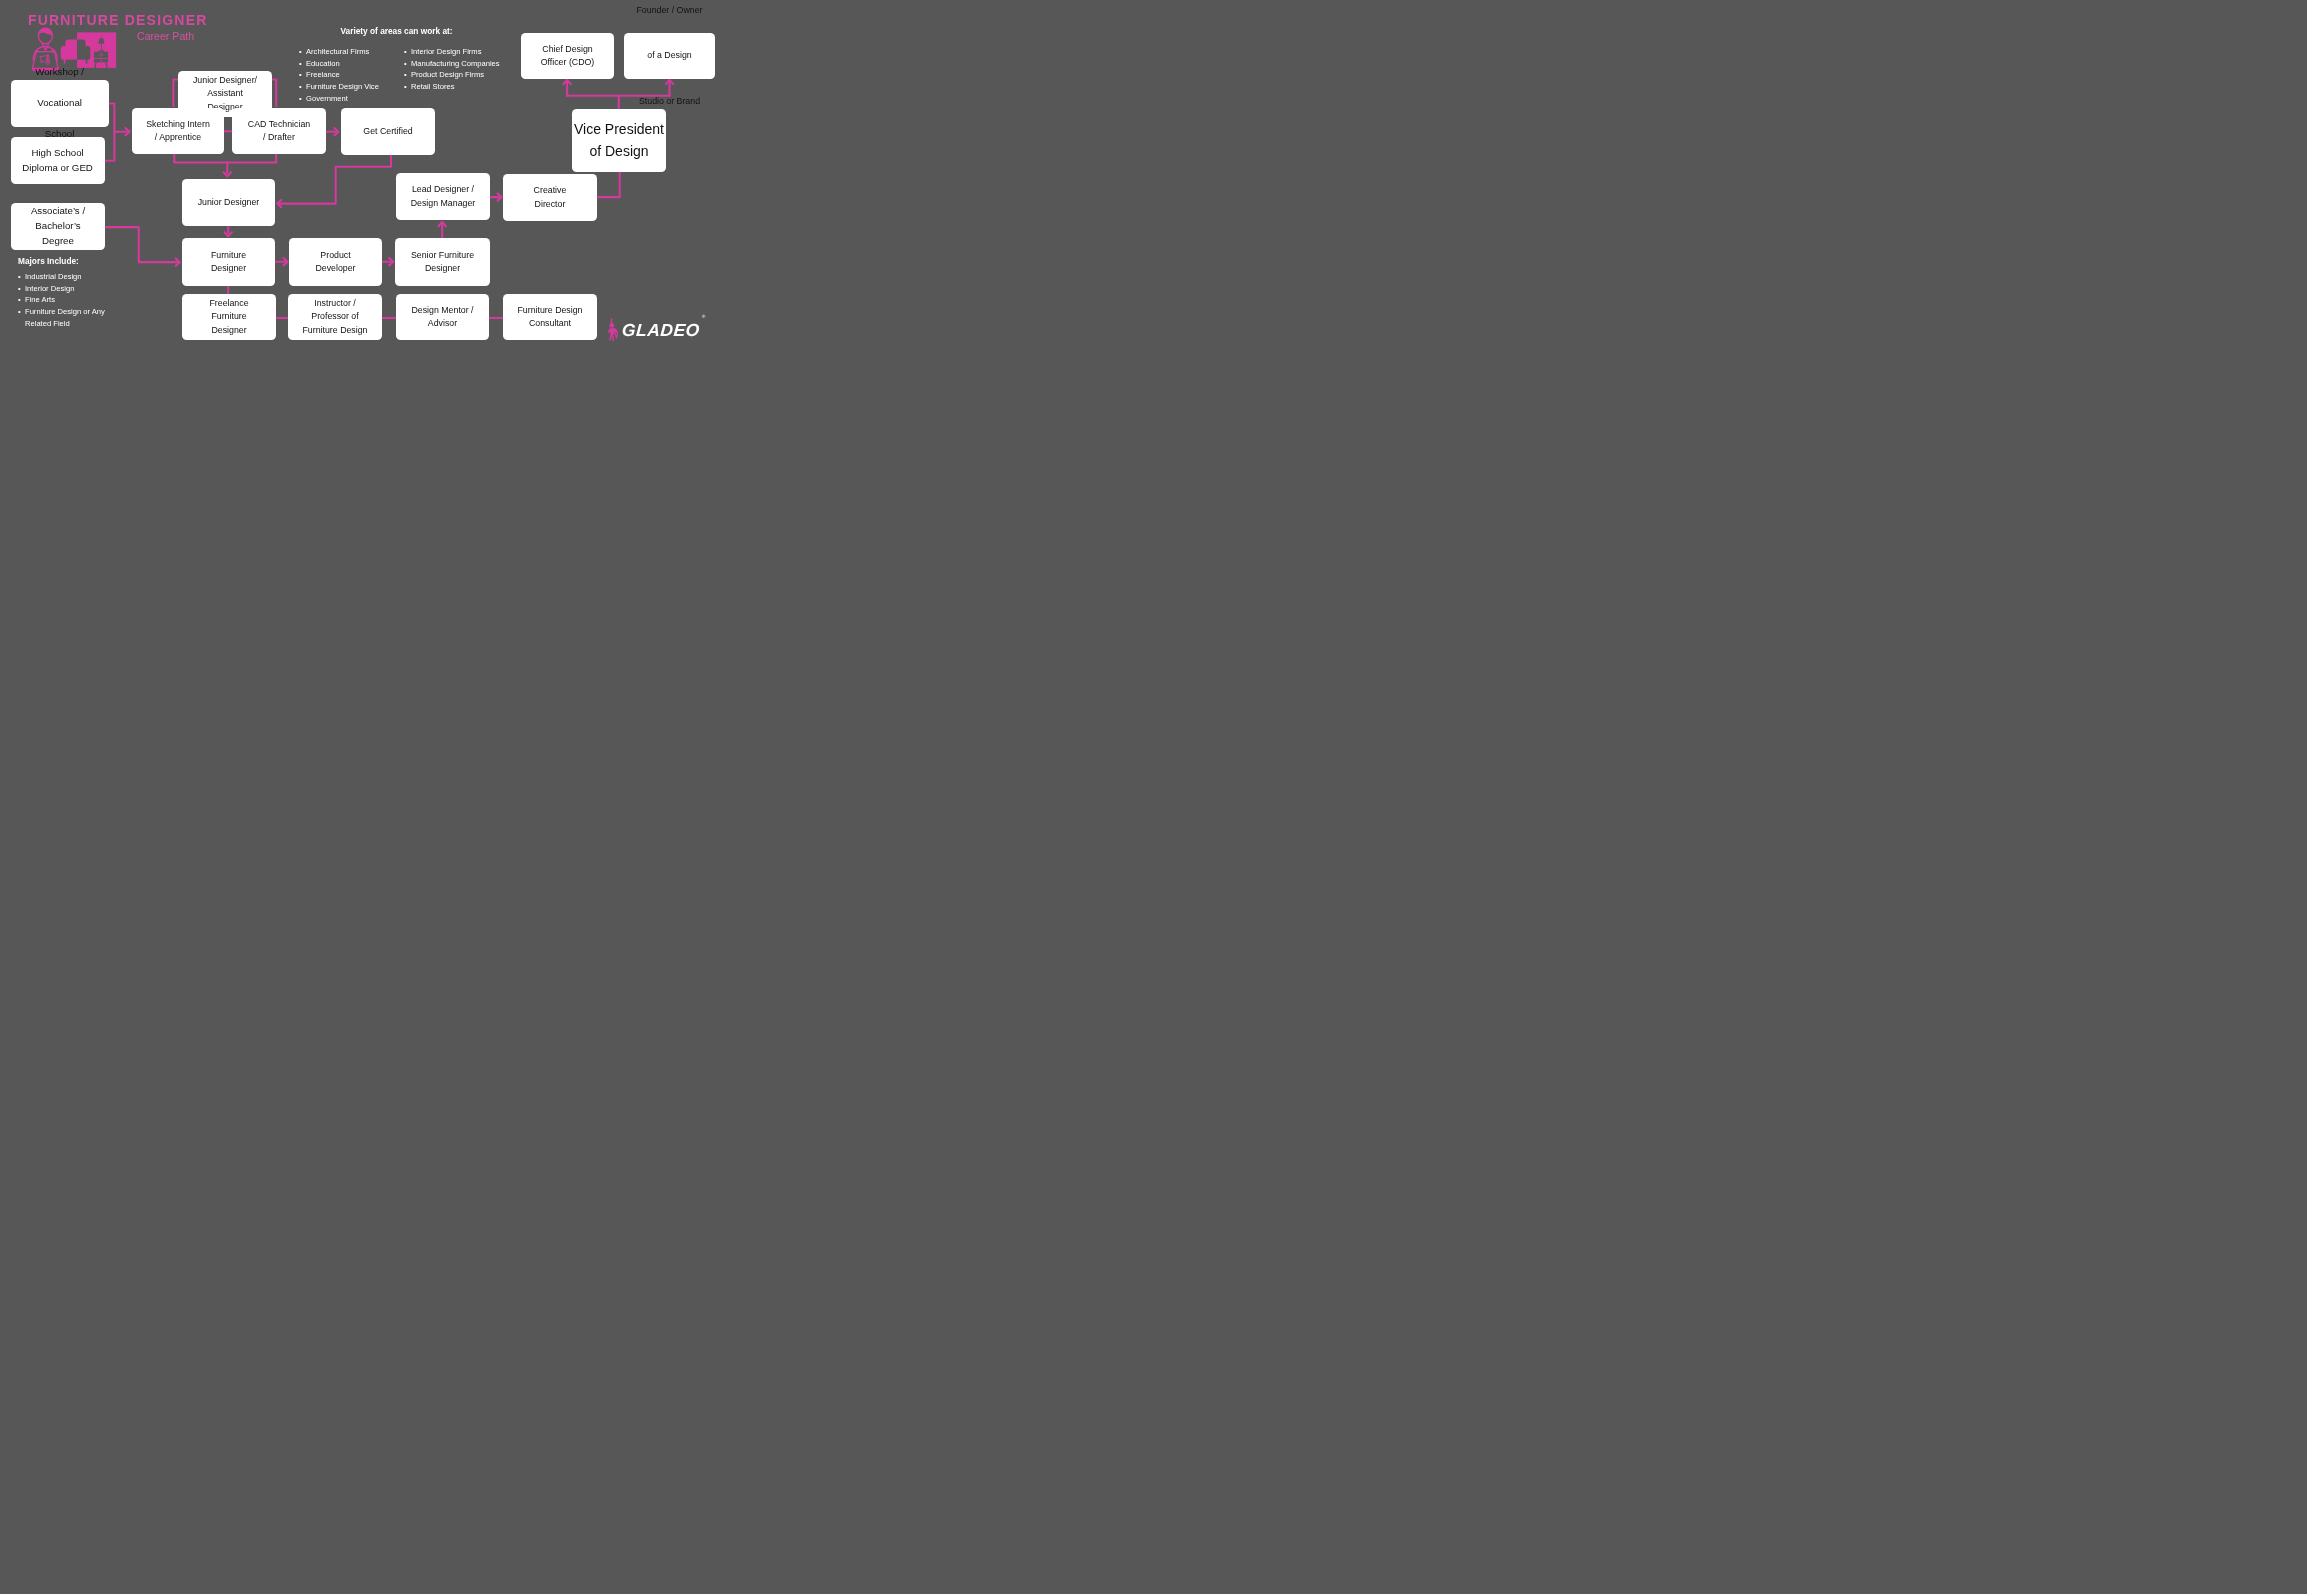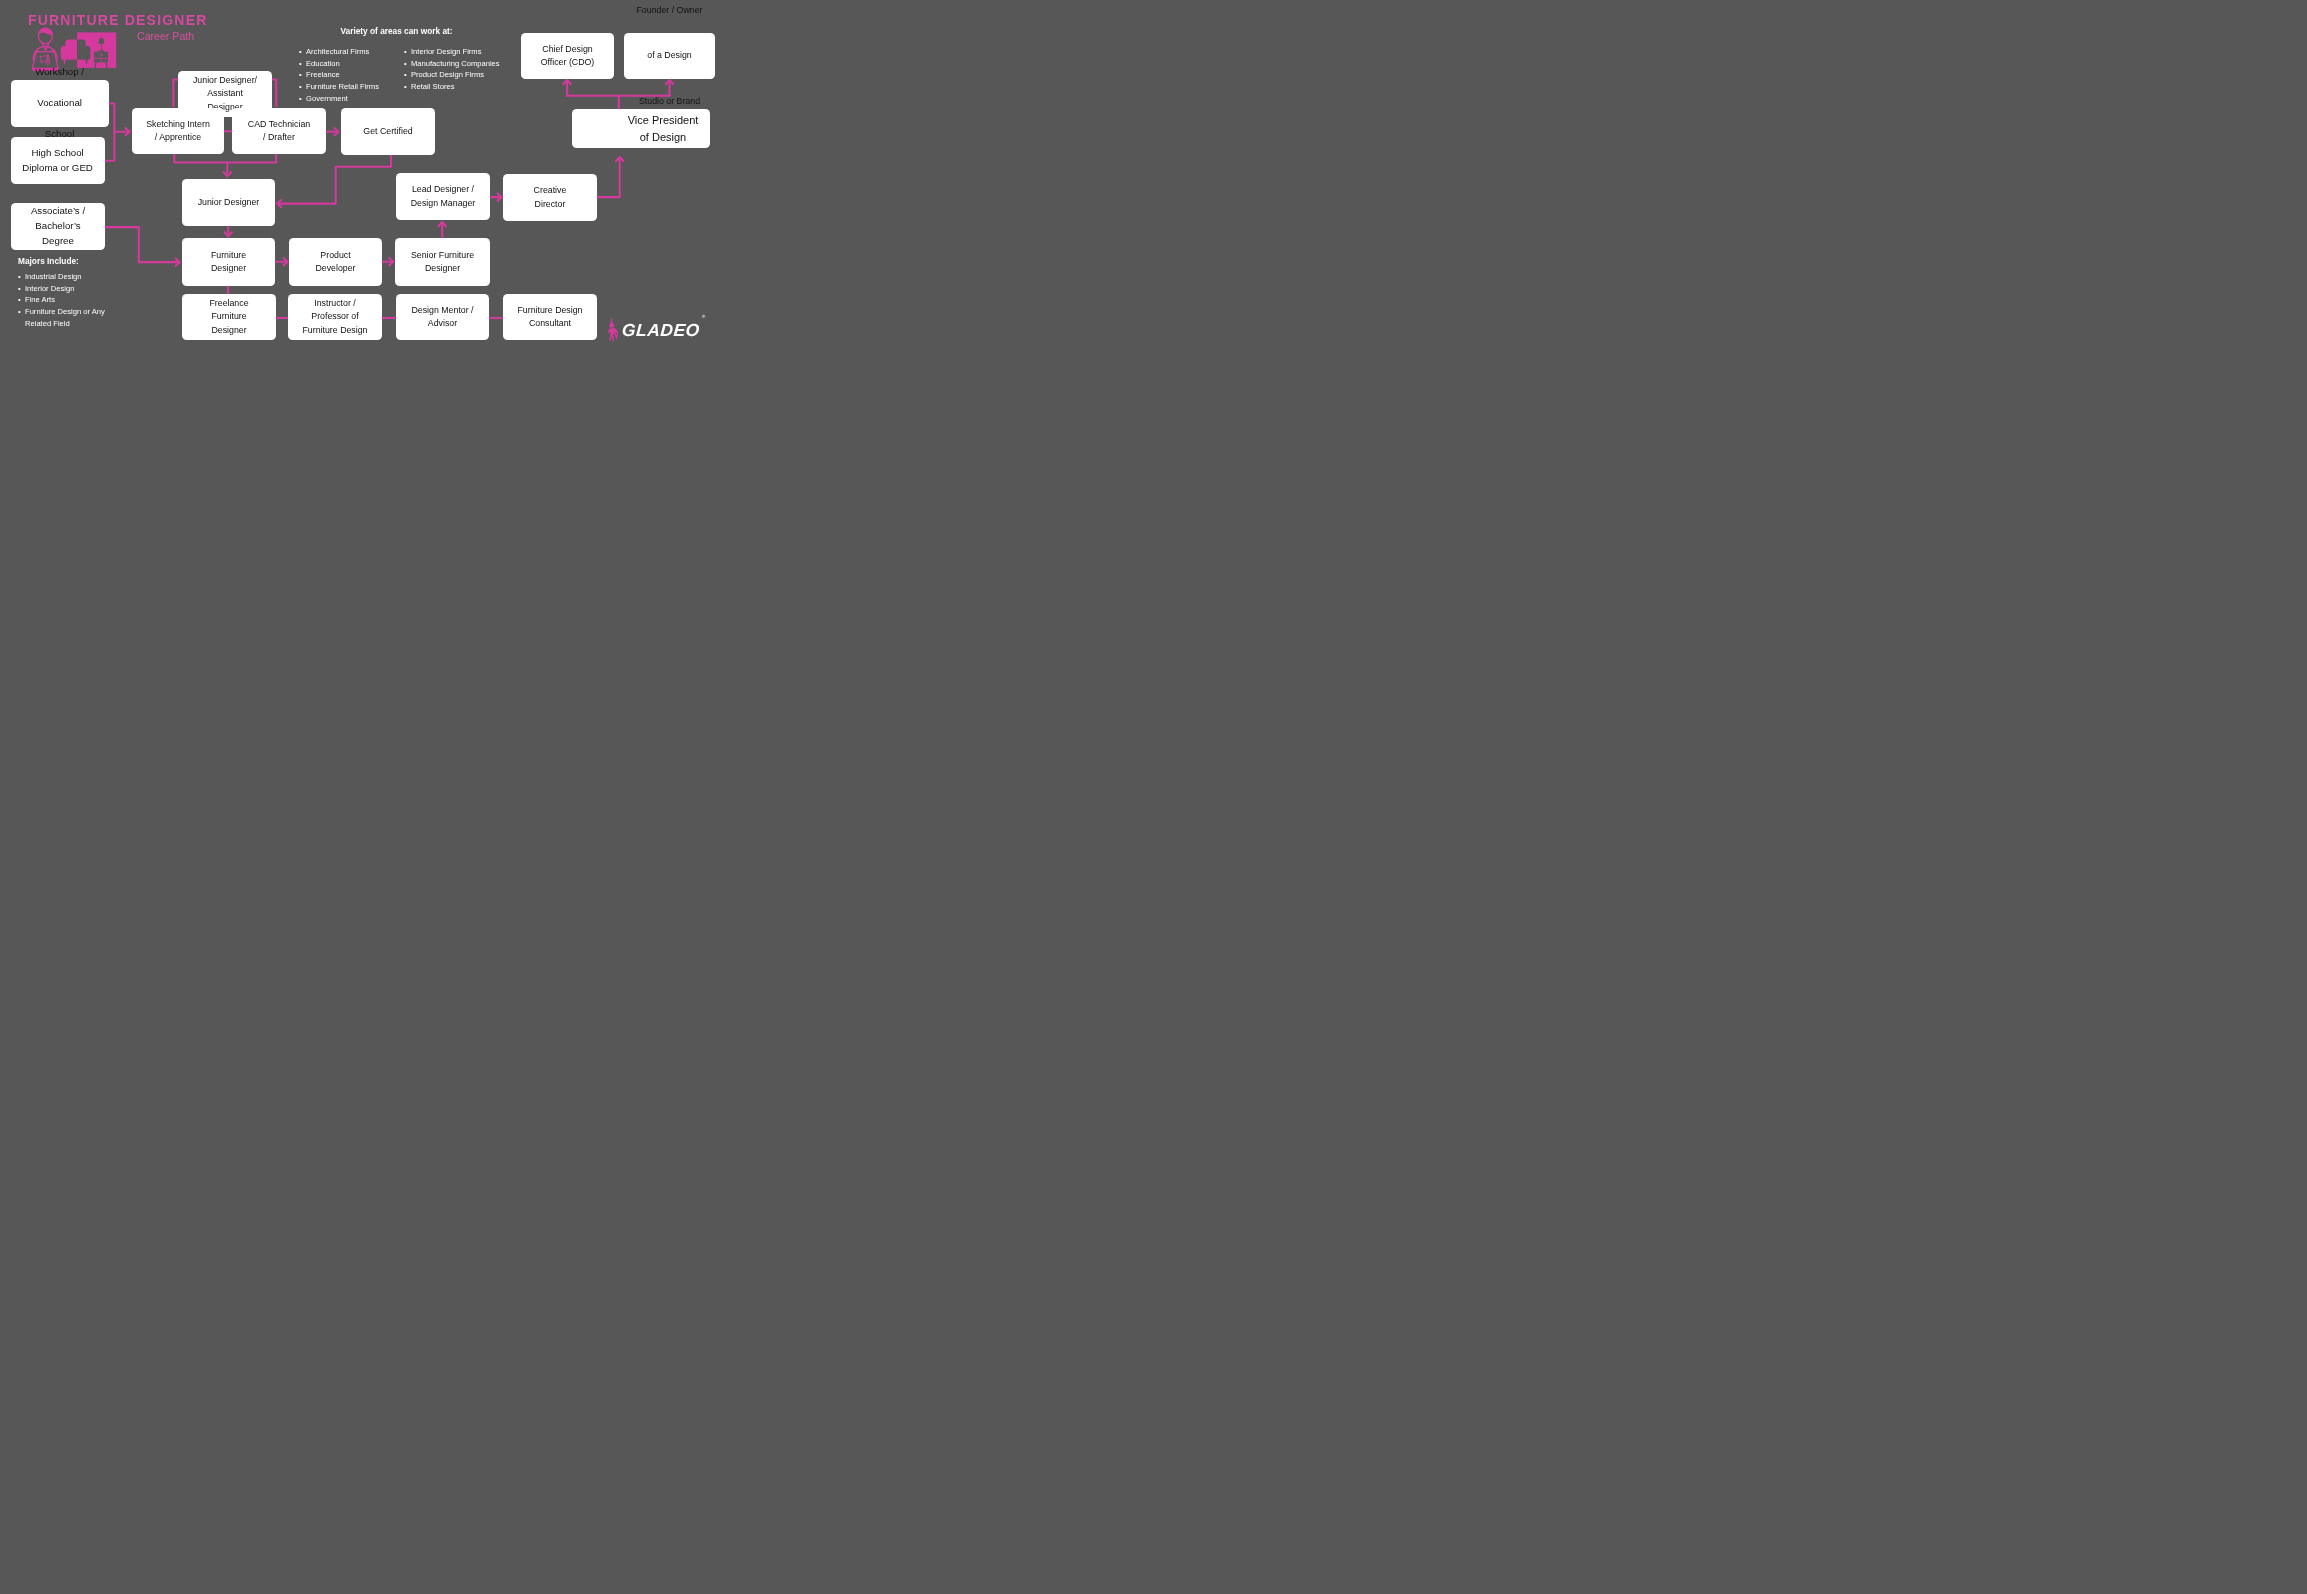--- a/index.html
+++ b/index.html
@@ -118,21 +118,21 @@
       <div class="bullet-item">
         <span class="bullet">•</span>
         <span>Education</span>
       </div>
       <div class="bullet-item">
         <span class="bullet">•</span>
         <span>Freelance</span>
       </div>
       <div class="bullet-item">
         <span class="bullet">•</span>
-        <span>Furniture Retail Firms</span>
+        <span>Furniture Design Vice</span>
       </div>
       <div class="bullet-item">
         <span class="bullet">•</span>
         <span>Government</span>
       </div>
     </div>
   <div id="work-col2" class="bullet-col">
       <div class="bullet-item">
         <span class="bullet">•</span>
         <span>Interior Design Firms</span>
@@ -275,21 +275,21 @@
         <div>Designer</div>
       </div>
       <div class="node" style="left: 396px; top: 173px; width: 94px; height: 47px; font-size: 8.8px;">
         <div>Lead Designer /</div>
         <div>Design Manager</div>
       </div>
       <div class="node" style="left: 503px; top: 174px; width: 94px; height: 47px; font-size: 8.8px;">
         <div>Creative</div>
         <div>Director</div>
       </div>
-      <div class="node" style="left: 572px; top: 109px; width: 94px; height: 39px; font-size: 11px; padding-left: 44px;">
+      <div class="node" style="left: 572px; top: 109px; width: 94px; height: 63px; font-size: 14px;">
         <div>Vice President</div>
         <div>of Design</div>
       </div>
       <div class="node" style="left: 521px; top: 33px; width: 93px; height: 46px; font-size: 8.8px;">
         <div>Chief Design</div>
         <div>Officer (CDO)</div>
       </div>
       <div class="node" style="left: 624px; top: 33px; width: 91px; height: 46px; font-size: 8.8px; gap: 32px;">
         <div>Founder / Owner</div>
         <div>of a Design</div>

